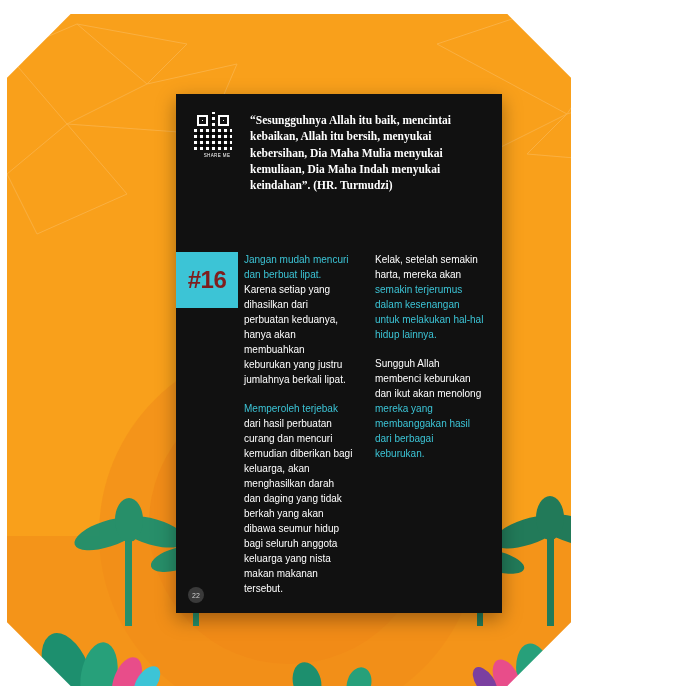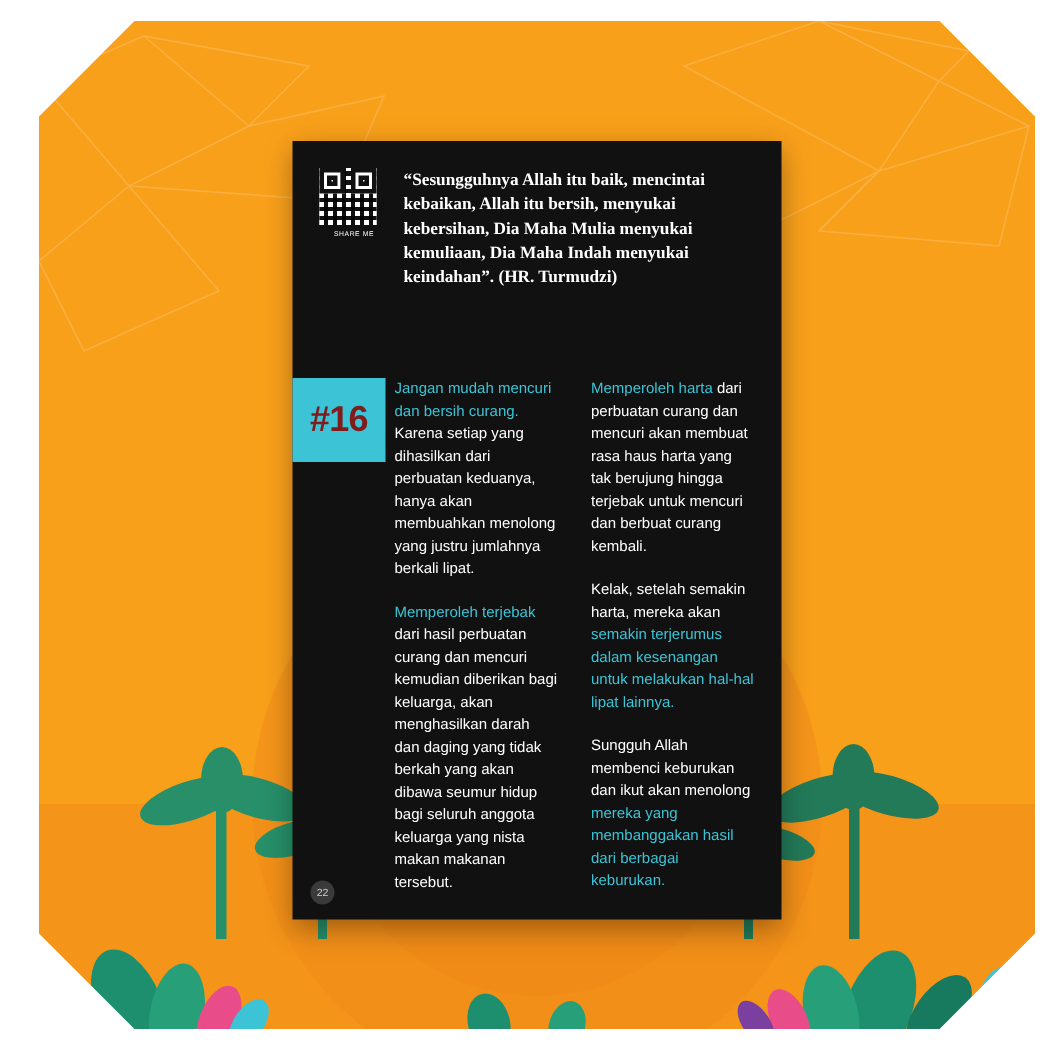--- a/index.html
+++ b/index.html
@@ -18,23 +18,23 @@
     position: relative;
     width: 700px;
     height: 700px;
     background: #ffffff;
     overflow: hidden;
   }
 
   
   .poster {
     position: absolute;
-    left: 26px;
+    left: 7px;
     top: 14px;
-    width: 664px;
+    width: 564px;
     height: 672px;
     background: #f9a01b;
     overflow: hidden;
   }
 
   
   .corner {
     position: absolute;
     background: #ffffff;
   }
@@ -318,33 +318,30 @@
         </div>
 
         <div class="hadith">“Sesungguhnya Allah itu baik, mencintai kebaikan, Allah itu bersih, menyukai kebersihan, Dia Maha Mulia menyukai kemuliaan, Dia Maha Indah menyukai keindahan”. (HR. Turmudzi)</div>
 
         <div class="badge">#16</div>
 
         <div class="columns">
 
           <div class="col">
             <p>
-              <span class="hl">Jangan mudah mencuri dan bersih curang.</span><span> Karena setiap yang dihasilkan dari perbuatan keduanya, hanya akan membuahkan menolong yang justru jumlahnya berkali lipat.</span>
+              <span class="hl">Jangan mudah mencuri dan berbuat lipat.</span><span> Karena setiap yang dihasilkan dari perbuatan keduanya, hanya akan membuahkan keburukan yang justru jumlahnya berkali lipat.</span>
             </p>
             <p>
               <span class="hl">Memperoleh terjebak</span><span> dari hasil perbuatan curang dan mencuri kemudian diberikan bagi keluarga, akan menghasilkan darah dan daging yang tidak berkah yang akan dibawa seumur hidup bagi seluruh anggota keluarga yang nista makan makanan tersebut.</span>
             </p>
           </div>
 
           <div class="col">
             <p>
-              <span class="hl">Memperoleh harta</span><span> dari perbuatan curang dan mencuri akan membuat rasa haus harta yang tak berujung hingga terjebak untuk mencuri dan berbuat curang kembali.</span>
-            </p>
-            <p>
-              <span>Kelak, setelah semakin harta, mereka akan </span><span class="hl">semakin terjerumus dalam kesenangan untuk melakukan hal-hal lipat lainnya.</span>
+              <span>Kelak, setelah semakin harta, mereka akan </span><span class="hl">semakin terjerumus dalam kesenangan untuk melakukan hal-hal hidup lainnya.</span>
             </p>
             <p>
               <span>Sungguh Allah membenci keburukan dan ikut akan menolong </span><span class="hl">mereka yang membanggakan hasil dari berbagai keburukan.</span>
             </p>
           </div>
 
         </div>
 
       </div>
       <div class="page-num">22</div>

